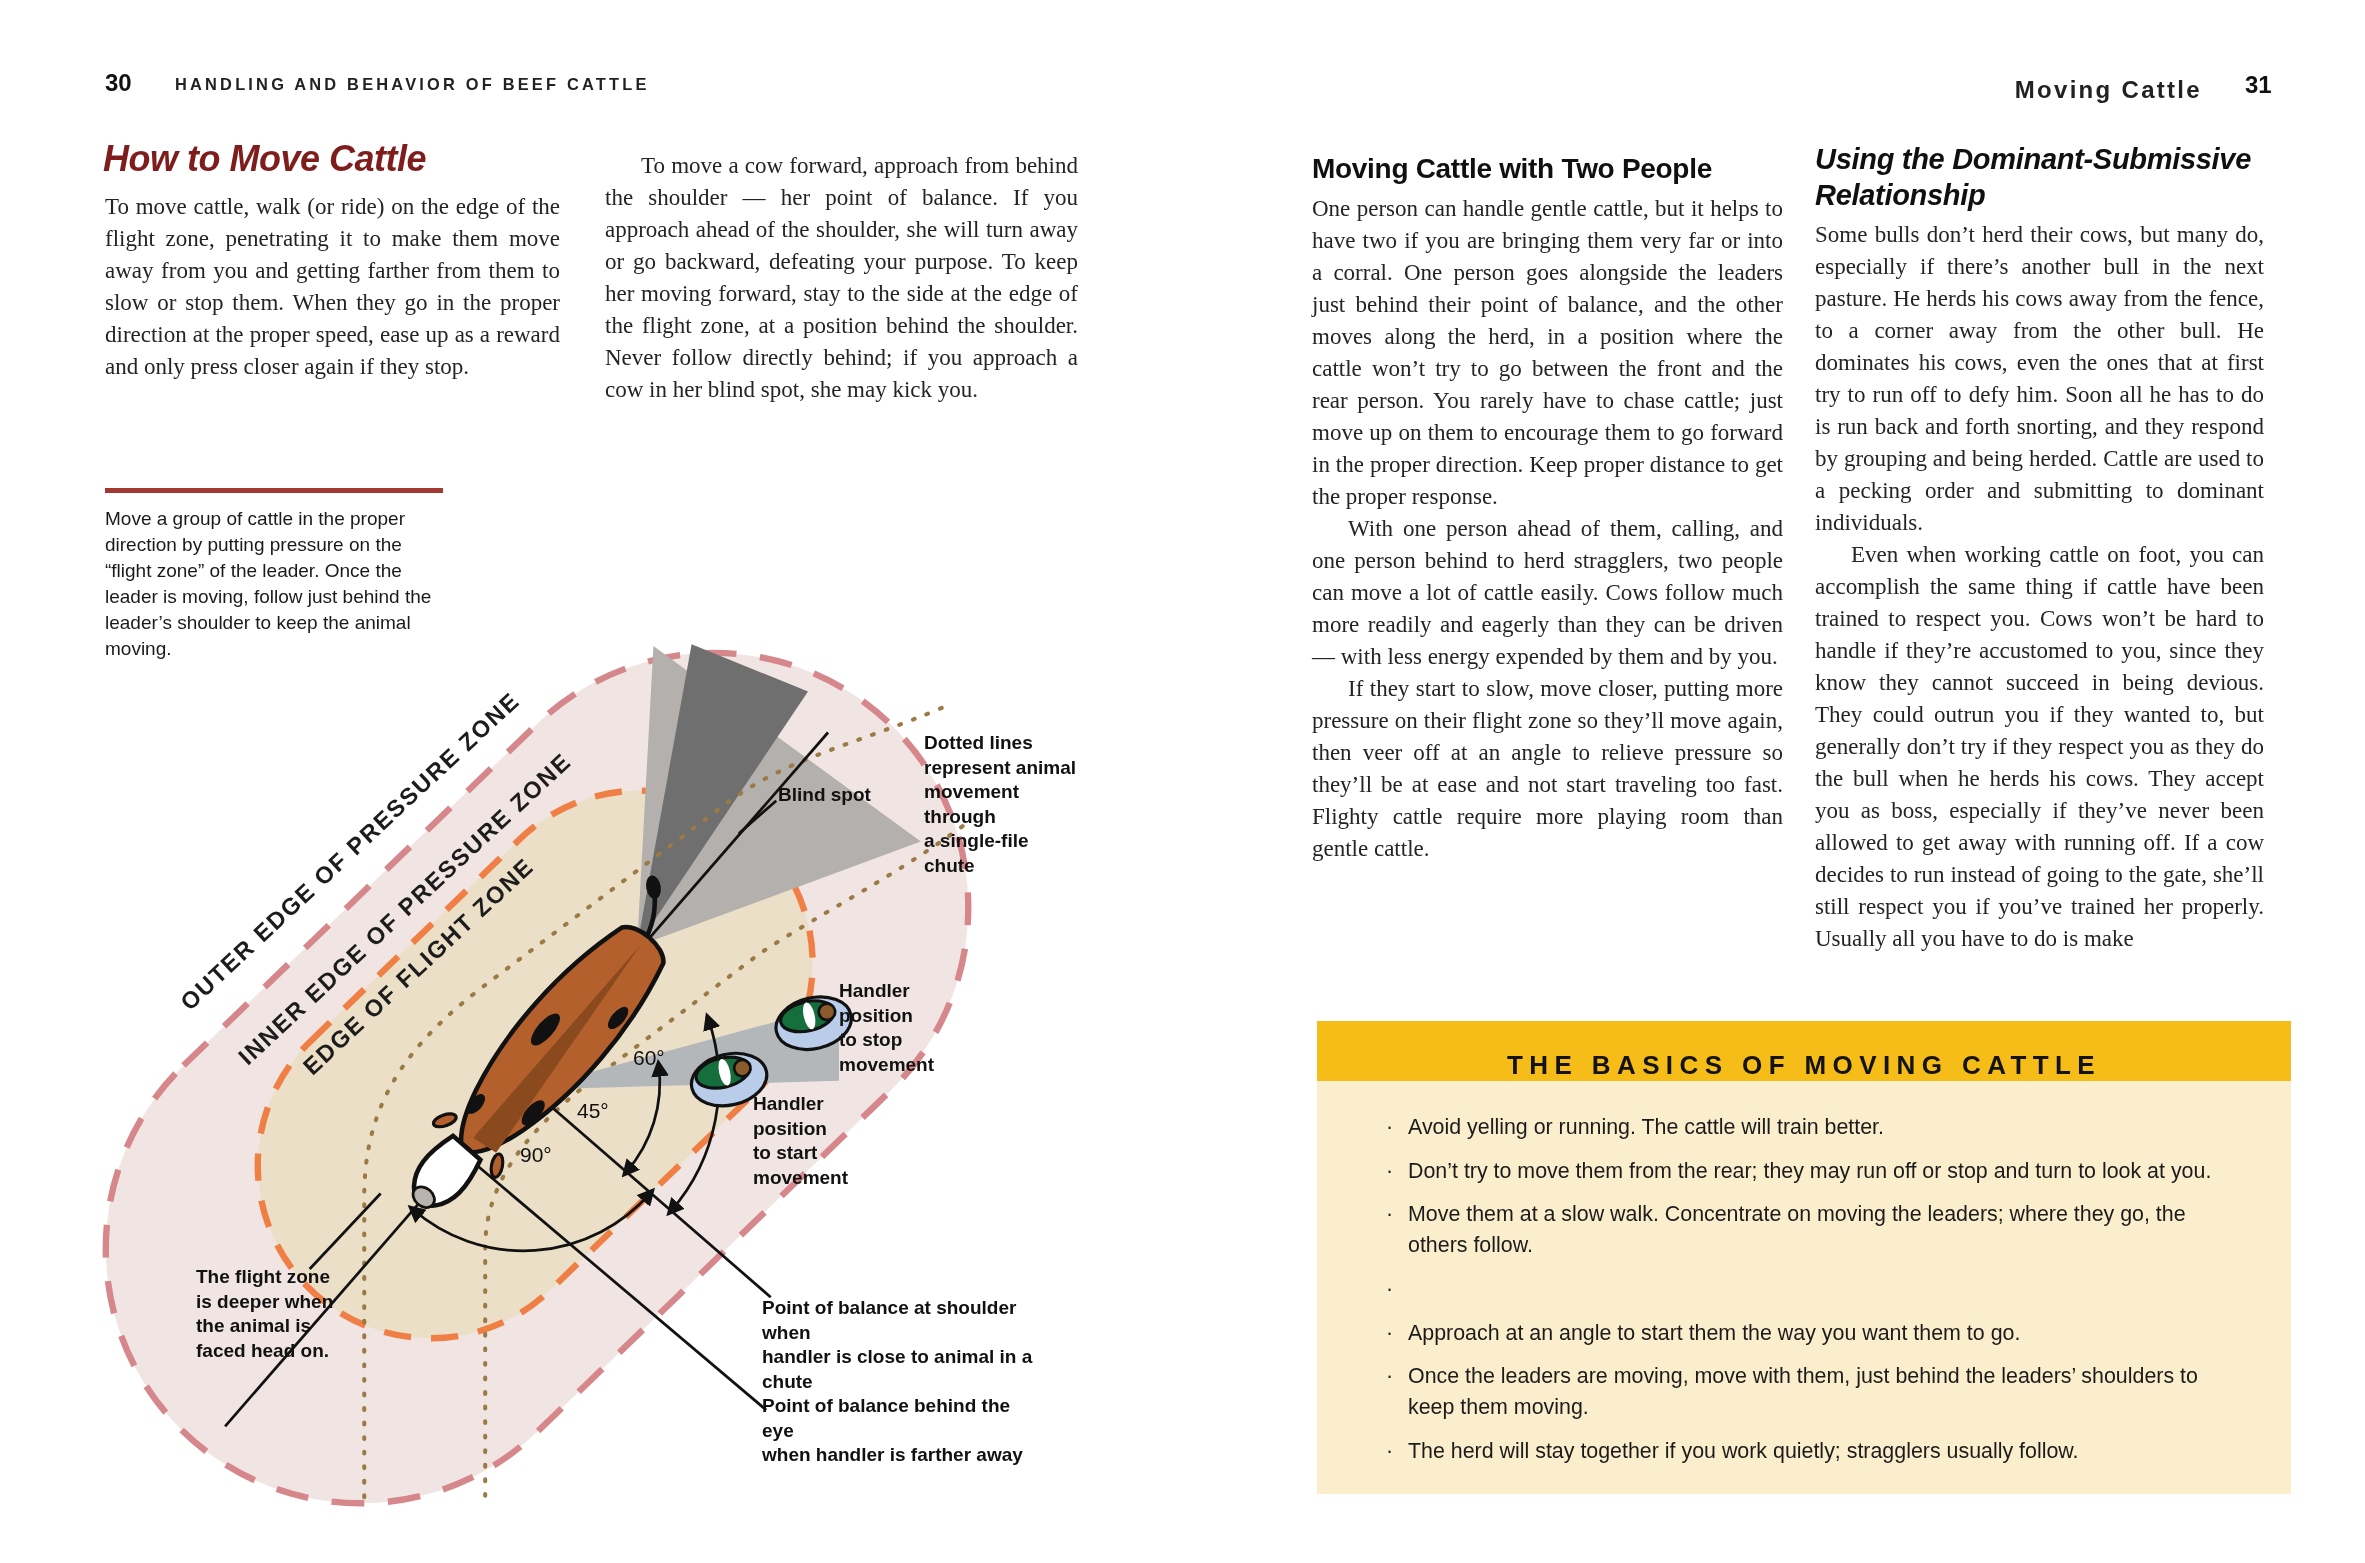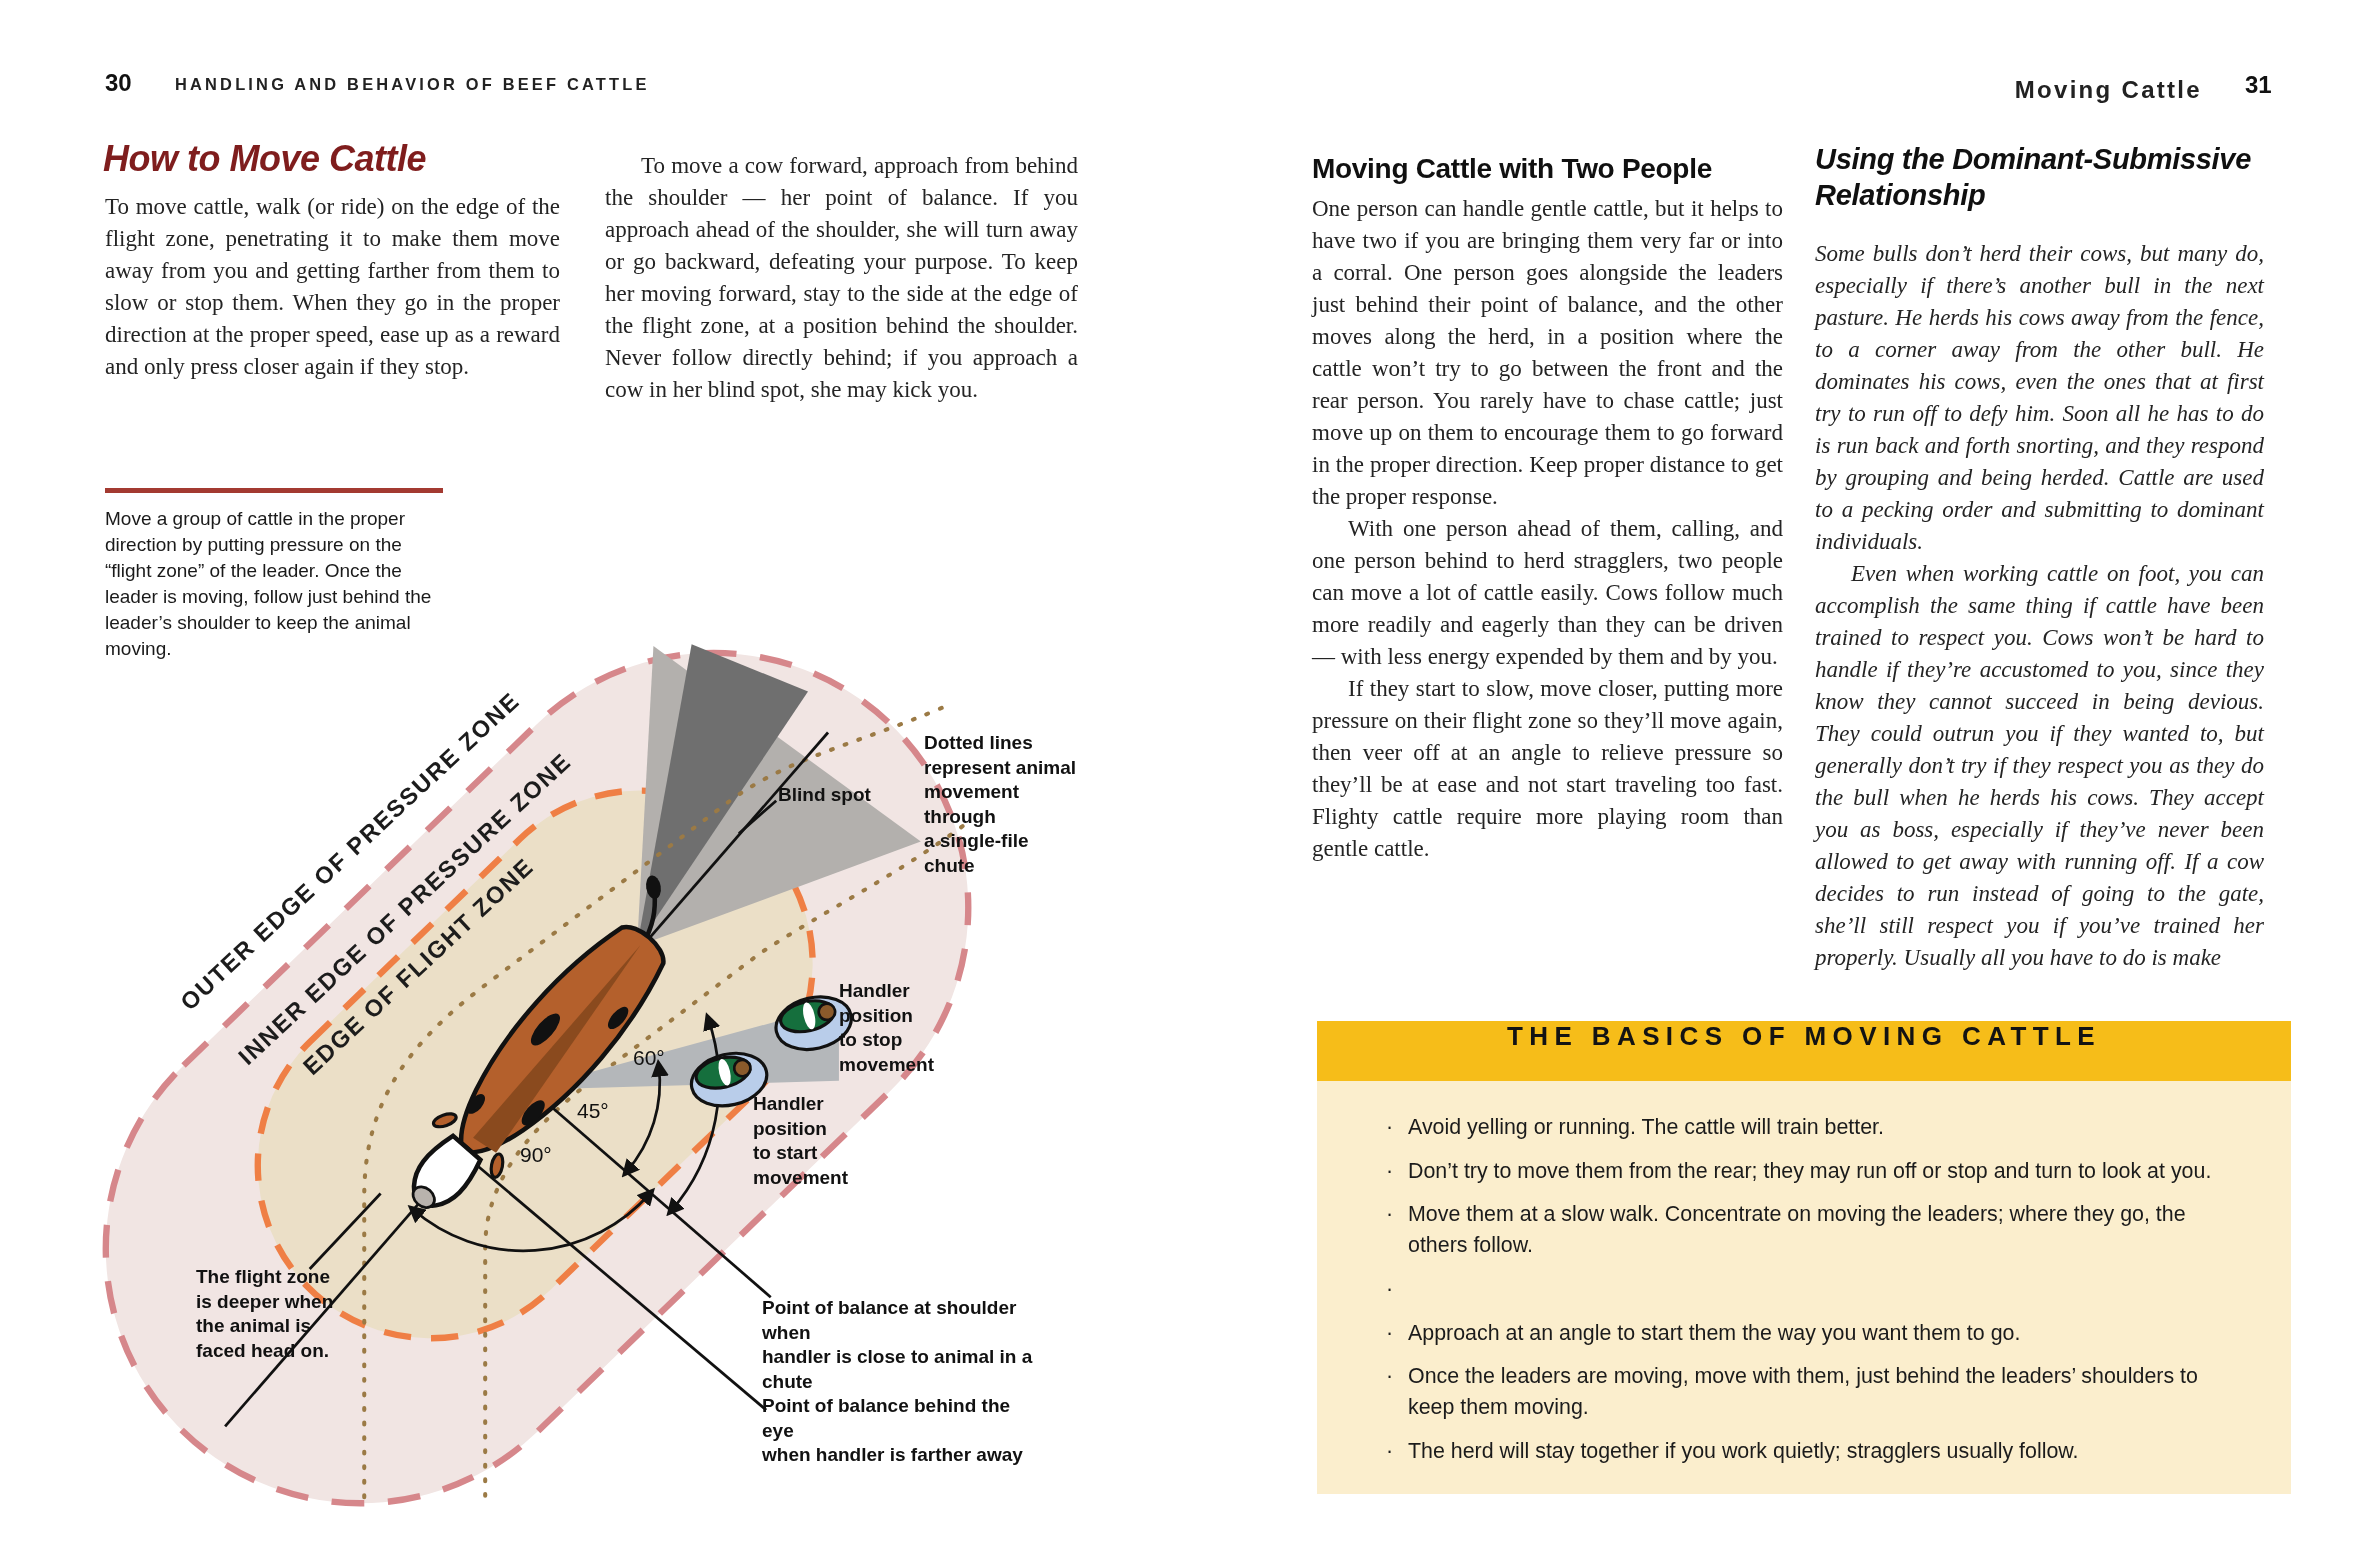--- a/index.html
+++ b/index.html
@@ -17,21 +17,21 @@
   .serif p{margin:0;}
   .serif p.ind{text-indent:36px;}
   
   .caption{font:19px/26px "Liberation Sans",sans-serif;color:#1a1a1a;}
   .redrule{background:#a33a31;height:4.5px;}
   
   .dlabel{font:bold 19px/24.6px "Liberation Sans",sans-serif;color:#111;white-space:pre-line;}
   .alabel{font:21px "Liberation Sans",sans-serif;color:#111;}
   .zlabel{font:bold 26px "Liberation Sans",sans-serif;letter-spacing:2px;fill:#1c1c1c;}
   
-  .boxband{background:#f6bd19;display:flex;align-items:flex-start;justify-content:center;}
+  .boxband{background:#f6bd19;display:flex;align-items:flex-end;justify-content:center;}
   .boxtitle{font:bold 26px "Liberation Sans",sans-serif;letter-spacing:6.4px;color:#131313;}
   .boxbody{background:#fbeecd;padding:31px 55px 27px 69px;box-sizing:border-box;}
   .bullet-row{display:flex;margin-bottom:12.7px;font:21.4px/31px "Liberation Sans",sans-serif;color:#1b1b1b;}
   .bullet-dot{width:22px;flex:0 0 22px;text-align:left;}
 </style>
 </head>
 <body>
 
 <div class="abs folio" style="left:105px;top:69px;">30</div>
 <div class="abs runhead" style="left:175px;top:75px;">HANDLING AND BEHAVIOR OF BEEF CATTLE</div>
@@ -145,21 +145,21 @@
 <div class="abs folio" style="left:2245px;top:71px;">31</div>
 
 <div class="abs h-plain" style="left:1312px;top:153px;">Moving Cattle with Two People</div>
 <div class="abs serif" style="left:1312px;top:193px;width:471px;">
   <p>One person can handle gentle cattle, but it helps to have two if you are bringing them very far or into a corral. One person goes alongside the leaders just behind their point of balance, and the other moves along the herd, in a position where the cattle won’t try to go between the front and the rear person. You rarely have to chase cattle; just move up on them to encourage them to go forward in the proper direction. Keep proper distance to get the proper response.</p>
   <p class="ind">With one person ahead of them, calling, and one person behind to herd stragglers, two people can move a lot of cattle easily. Cows follow much more readily and eagerly than they can be driven — with less energy expended by them and by you.</p>
   <p class="ind">If they start to slow, move closer, putting more pressure on their flight zone so they’ll move again, then veer off at an angle to relieve pressure so they’ll be at ease and not start traveling too fast. Flighty cattle require more playing room than gentle cattle.</p>
 </div>
 
 <div class="abs h-italic2" style="left:1815px;top:141px;width:464px;">Using the Dominant-Submissive Relationship</div>
-<div class="abs serif" style="left:1815px;top:238px;width:449px;font-style:italic;">
+<div class="abs serif" style="left:1815px;top:219px;width:449px;">
   <p>Some bulls don’t herd their cows, but many do, especially if there’s another bull in the next pasture. He herds his cows away from the fence, to a corner away from the other bull. He dominates his cows, even the ones that at first try to run off to defy him. Soon all he has to do is run back and forth snorting, and they respond by grouping and being herded. Cattle are used to a pecking order and submitting to dominant individuals.</p>
   <p class="ind">Even when working cattle on foot, you can accomplish the same thing if cattle have been trained to respect you. Cows won’t be hard to handle if they’re accustomed to you, since they know they cannot succeed in being devious. They could outrun you if they wanted to, but generally don’t try if they respect you as they do the bull when he herds his cows. They accept you as boss, especially if they’ve never been allowed to get away with running off. If a cow decides to run instead of going to the gate, she’ll still respect you if you’ve trained her properly. Usually all you have to do is make</p>
 </div>
 
 <div class="abs" style="left:1317px;top:1021px;width:974px;">
   <div class="boxband" style="height:60px;">
     <span class="boxtitle">THE BASICS OF MOVING CATTLE</span>
   </div>
   <div class="boxbody">
     <div class="bullet-row">

